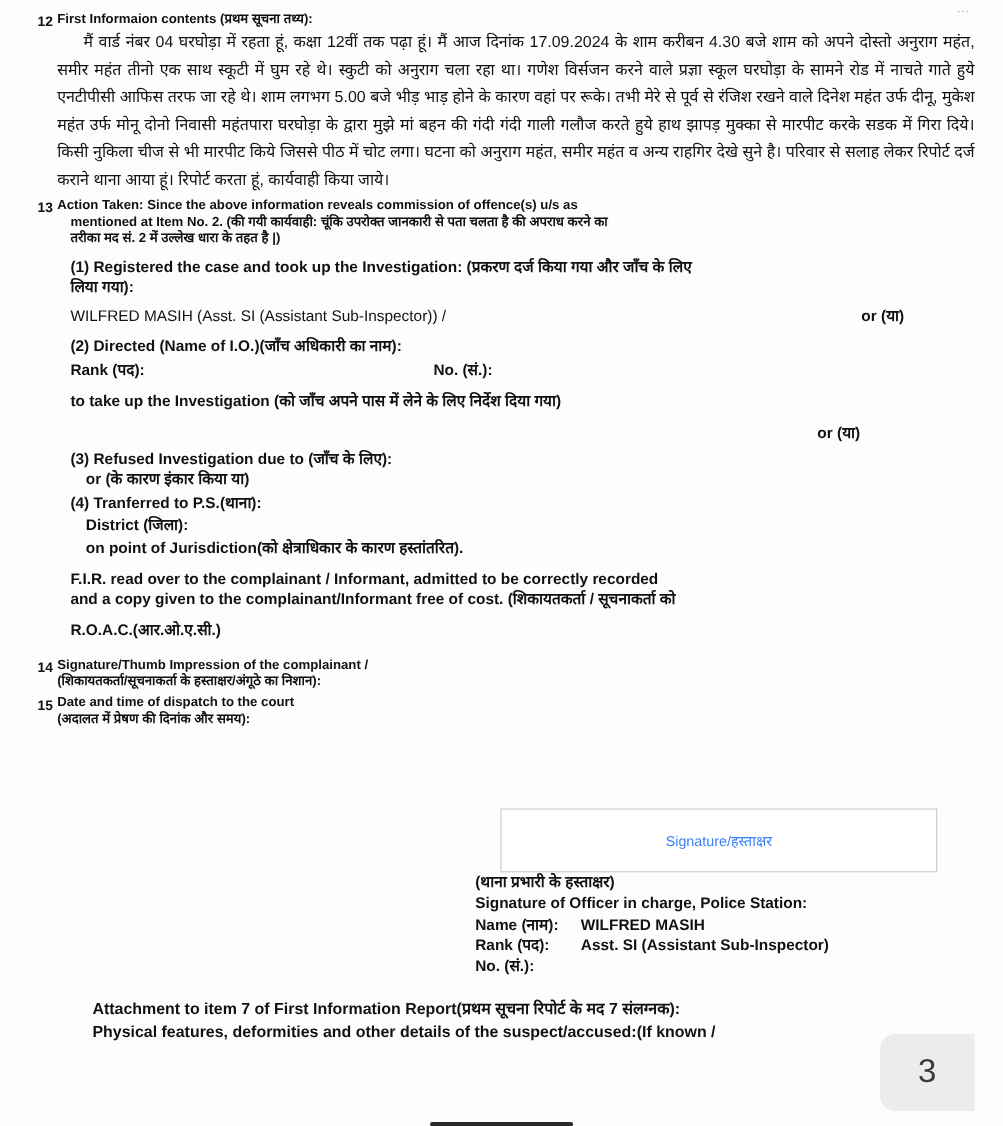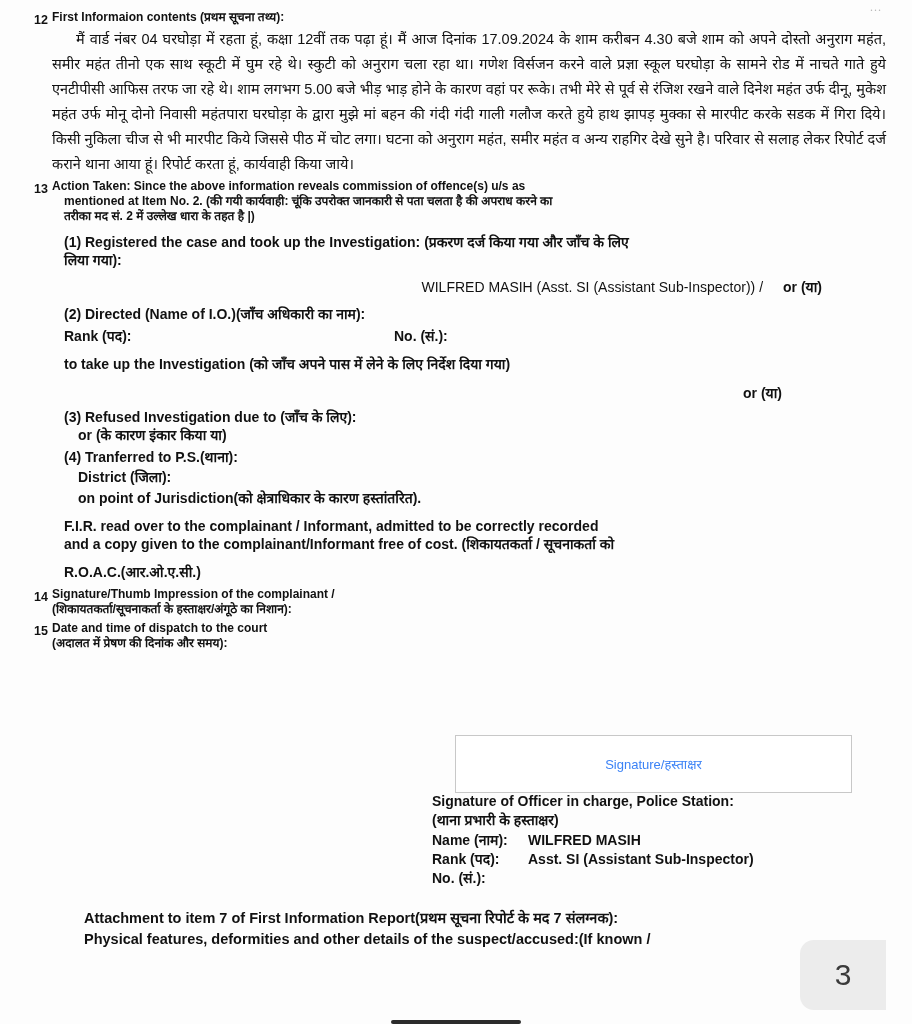--- a/index.html
+++ b/index.html
@@ -77,23 +77,22 @@
     font-size: 14px;
     line-height: 1.3;
     margin-top: 9px;
     padding-left: 12px;
   }
   .sub2 {
     padding-left: 26px;
   }
   .nowrapline {
     display: flex;
-    justify-content: flex-end;
+    justify-content: space-between;
     align-items: flex-start;
-    gap: 20px;
   }
   .rightish {
     padding-right: 64px;
   }
   .or-right {
     text-align: right;
     padding-right: 104px;
     font-family: "Liberation Sans", sans-serif;
     font-weight: bold;
     font-size: 14px;
@@ -218,43 +217,43 @@
       <div class="sub sub2" style="margin-top:2px">District (जिला):</div>
       <div class="sub sub2" style="margin-top:2px">on point of Jurisdiction(को क्षेत्राधिकार के कारण हस्तांतरित).</div>
 
       <div class="sub" style="margin-top:10px">F.I.R. read over to the complainant / Informant, admitted to be correctly recorded</div>
       <div class="sub" style="margin-top:0">and a copy given to the complainant/Informant free of cost. (शिकायतकर्ता / सूचनाकर्ता को</div>
 
       <div class="sub" style="margin-top:10px">R.O.A.C.(आर.ओ.ए.सी.)</div>
     </div>
   </div>
 
-  <div class="item" style="margin-top:6px">
+  <div class="item" style="margin-top:16px">
     <div class="num">14</div>
     <div class="body">
       <div class="hd">Signature/Thumb Impression of the complainant /</div>
       <div class="hd">(शिकायतकर्ता/सूचनाकर्ता के हस्ताक्षर/अंगूठे का निशान):</div>
     </div>
   </div>
 
   <div class="item" style="margin-top:4px">
     <div class="num">15</div>
     <div class="body">
       <div class="hd">Date and time of dispatch to the court</div>
       <div class="hd">(अदालत में प्रेषण की दिनांक और समय):</div>
     </div>
   </div>
 
   <div class="sigbox">
     <span>Signature/हस्ताक्षर</span>
   </div>
 
   <div class="officer-block">
+    <div>(थाना प्रभारी के हस्ताक्षर)</div>
     <div>Signature of Officer in charge, Police Station:</div>
-    <div>(थाना प्रभारी के हस्ताक्षर)</div>
     <div class="kv">
       <div class="k">Name (नाम):</div>
       <div>WILFRED    MASIH</div>
     </div>
     <div class="kv">
       <div class="k">Rank (पद):</div>
       <div>Asst. SI (Assistant Sub-Inspector)</div>
     </div>
     <div class="kv">
       <div class="k">No. (सं.):</div>

